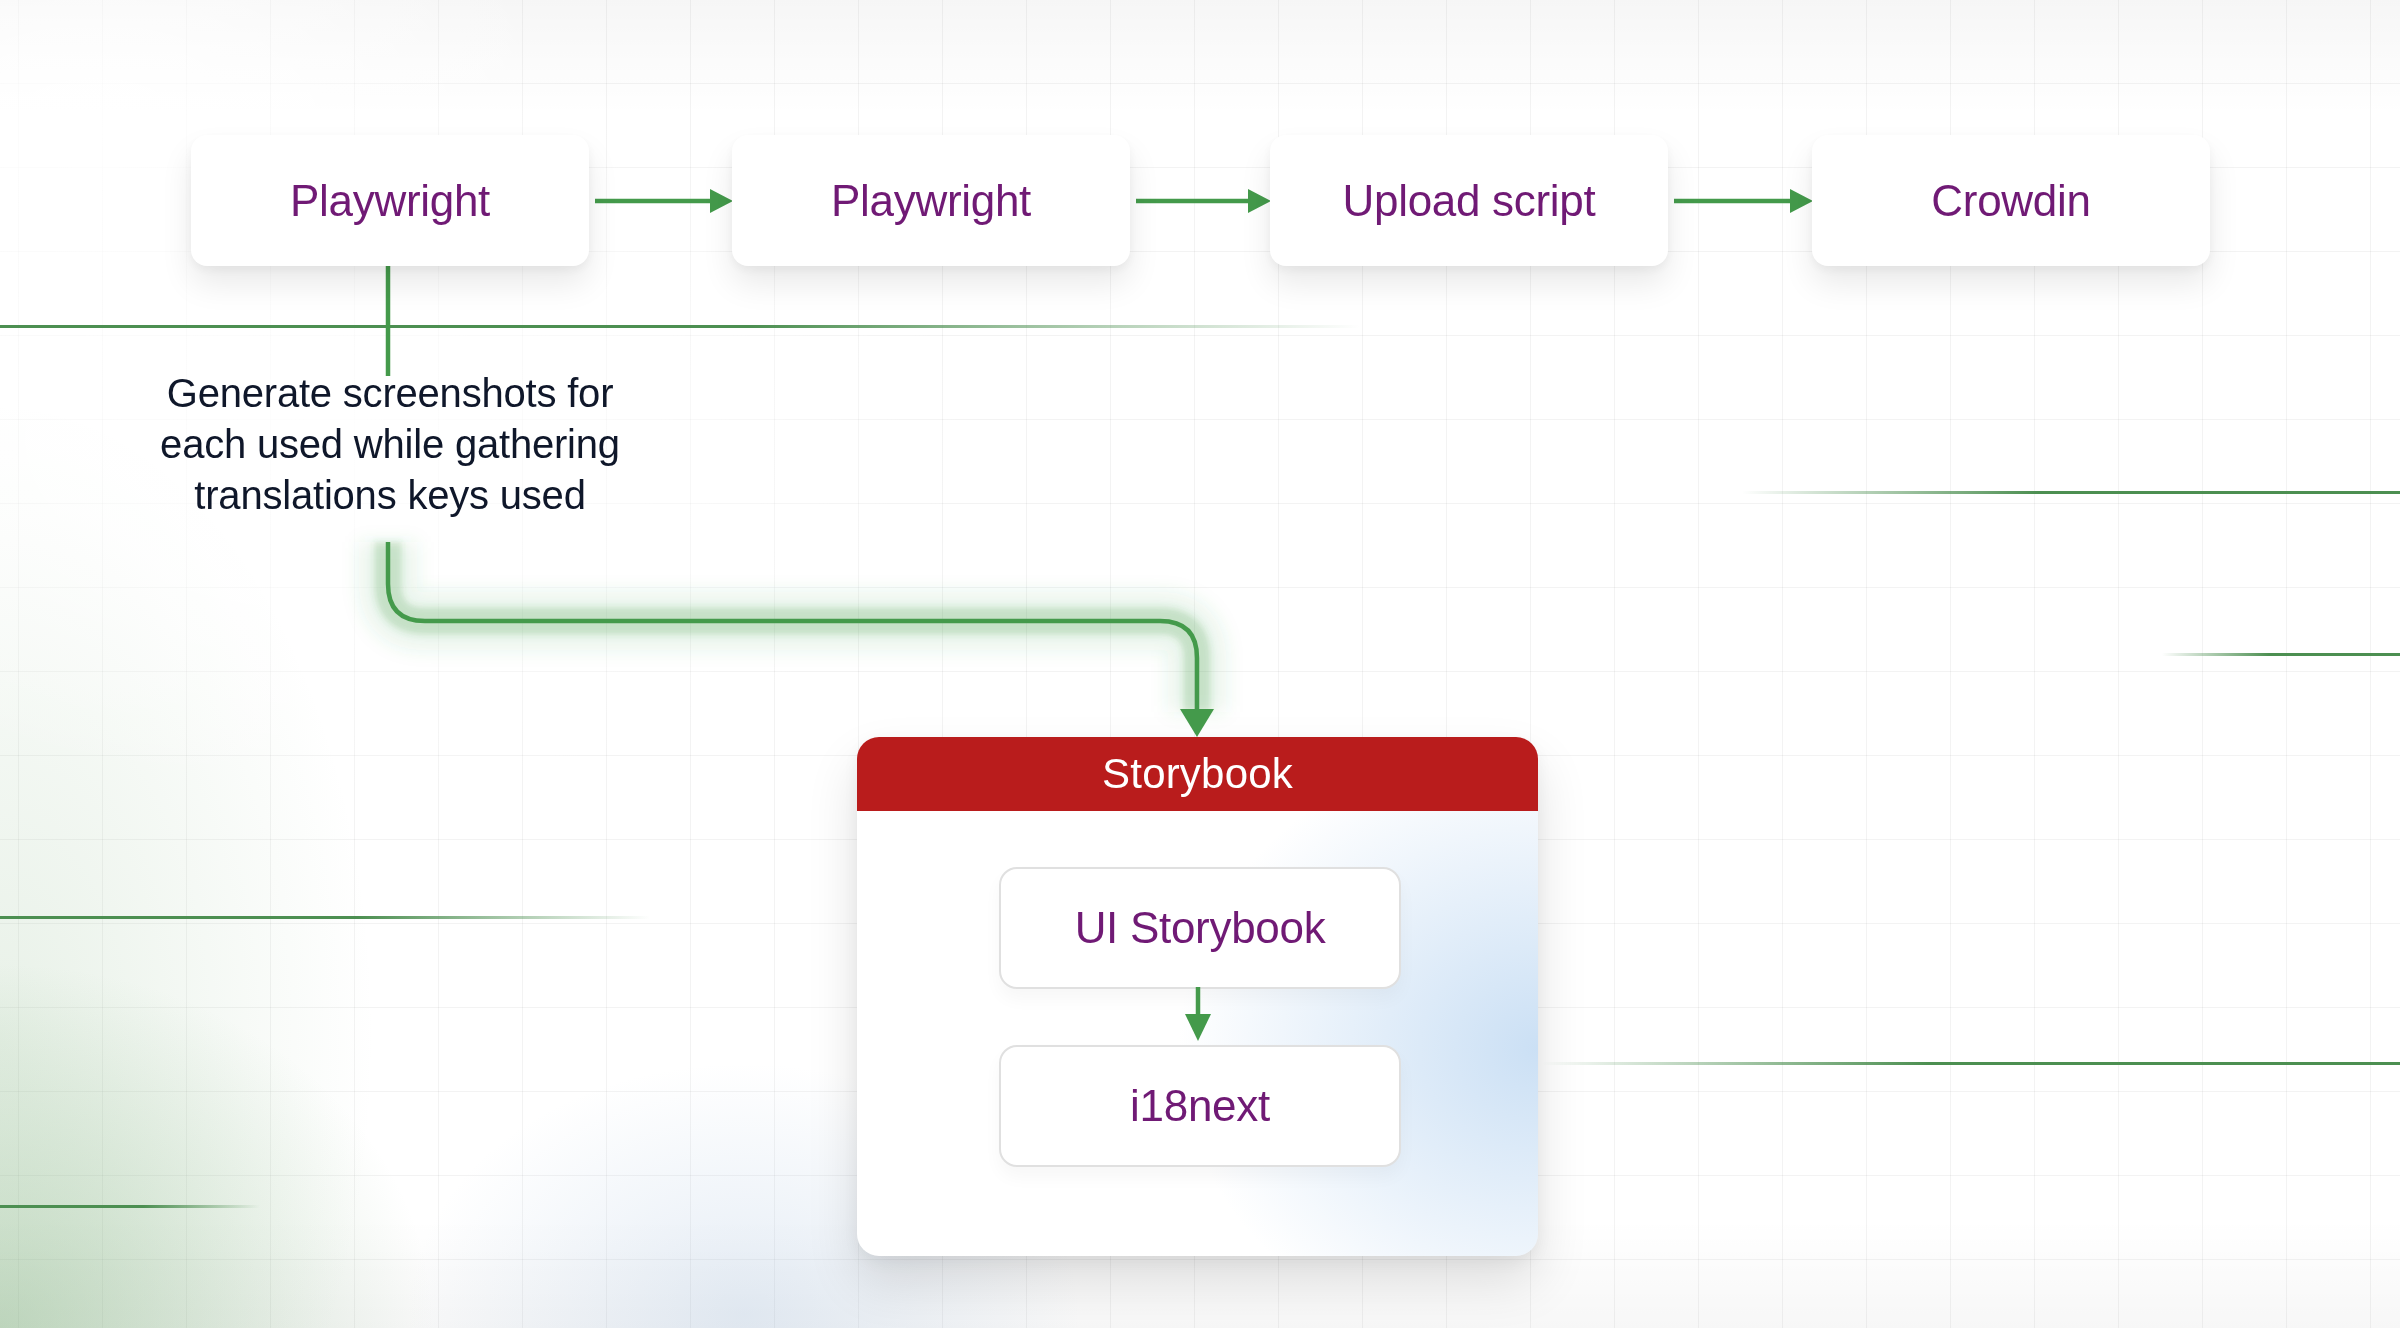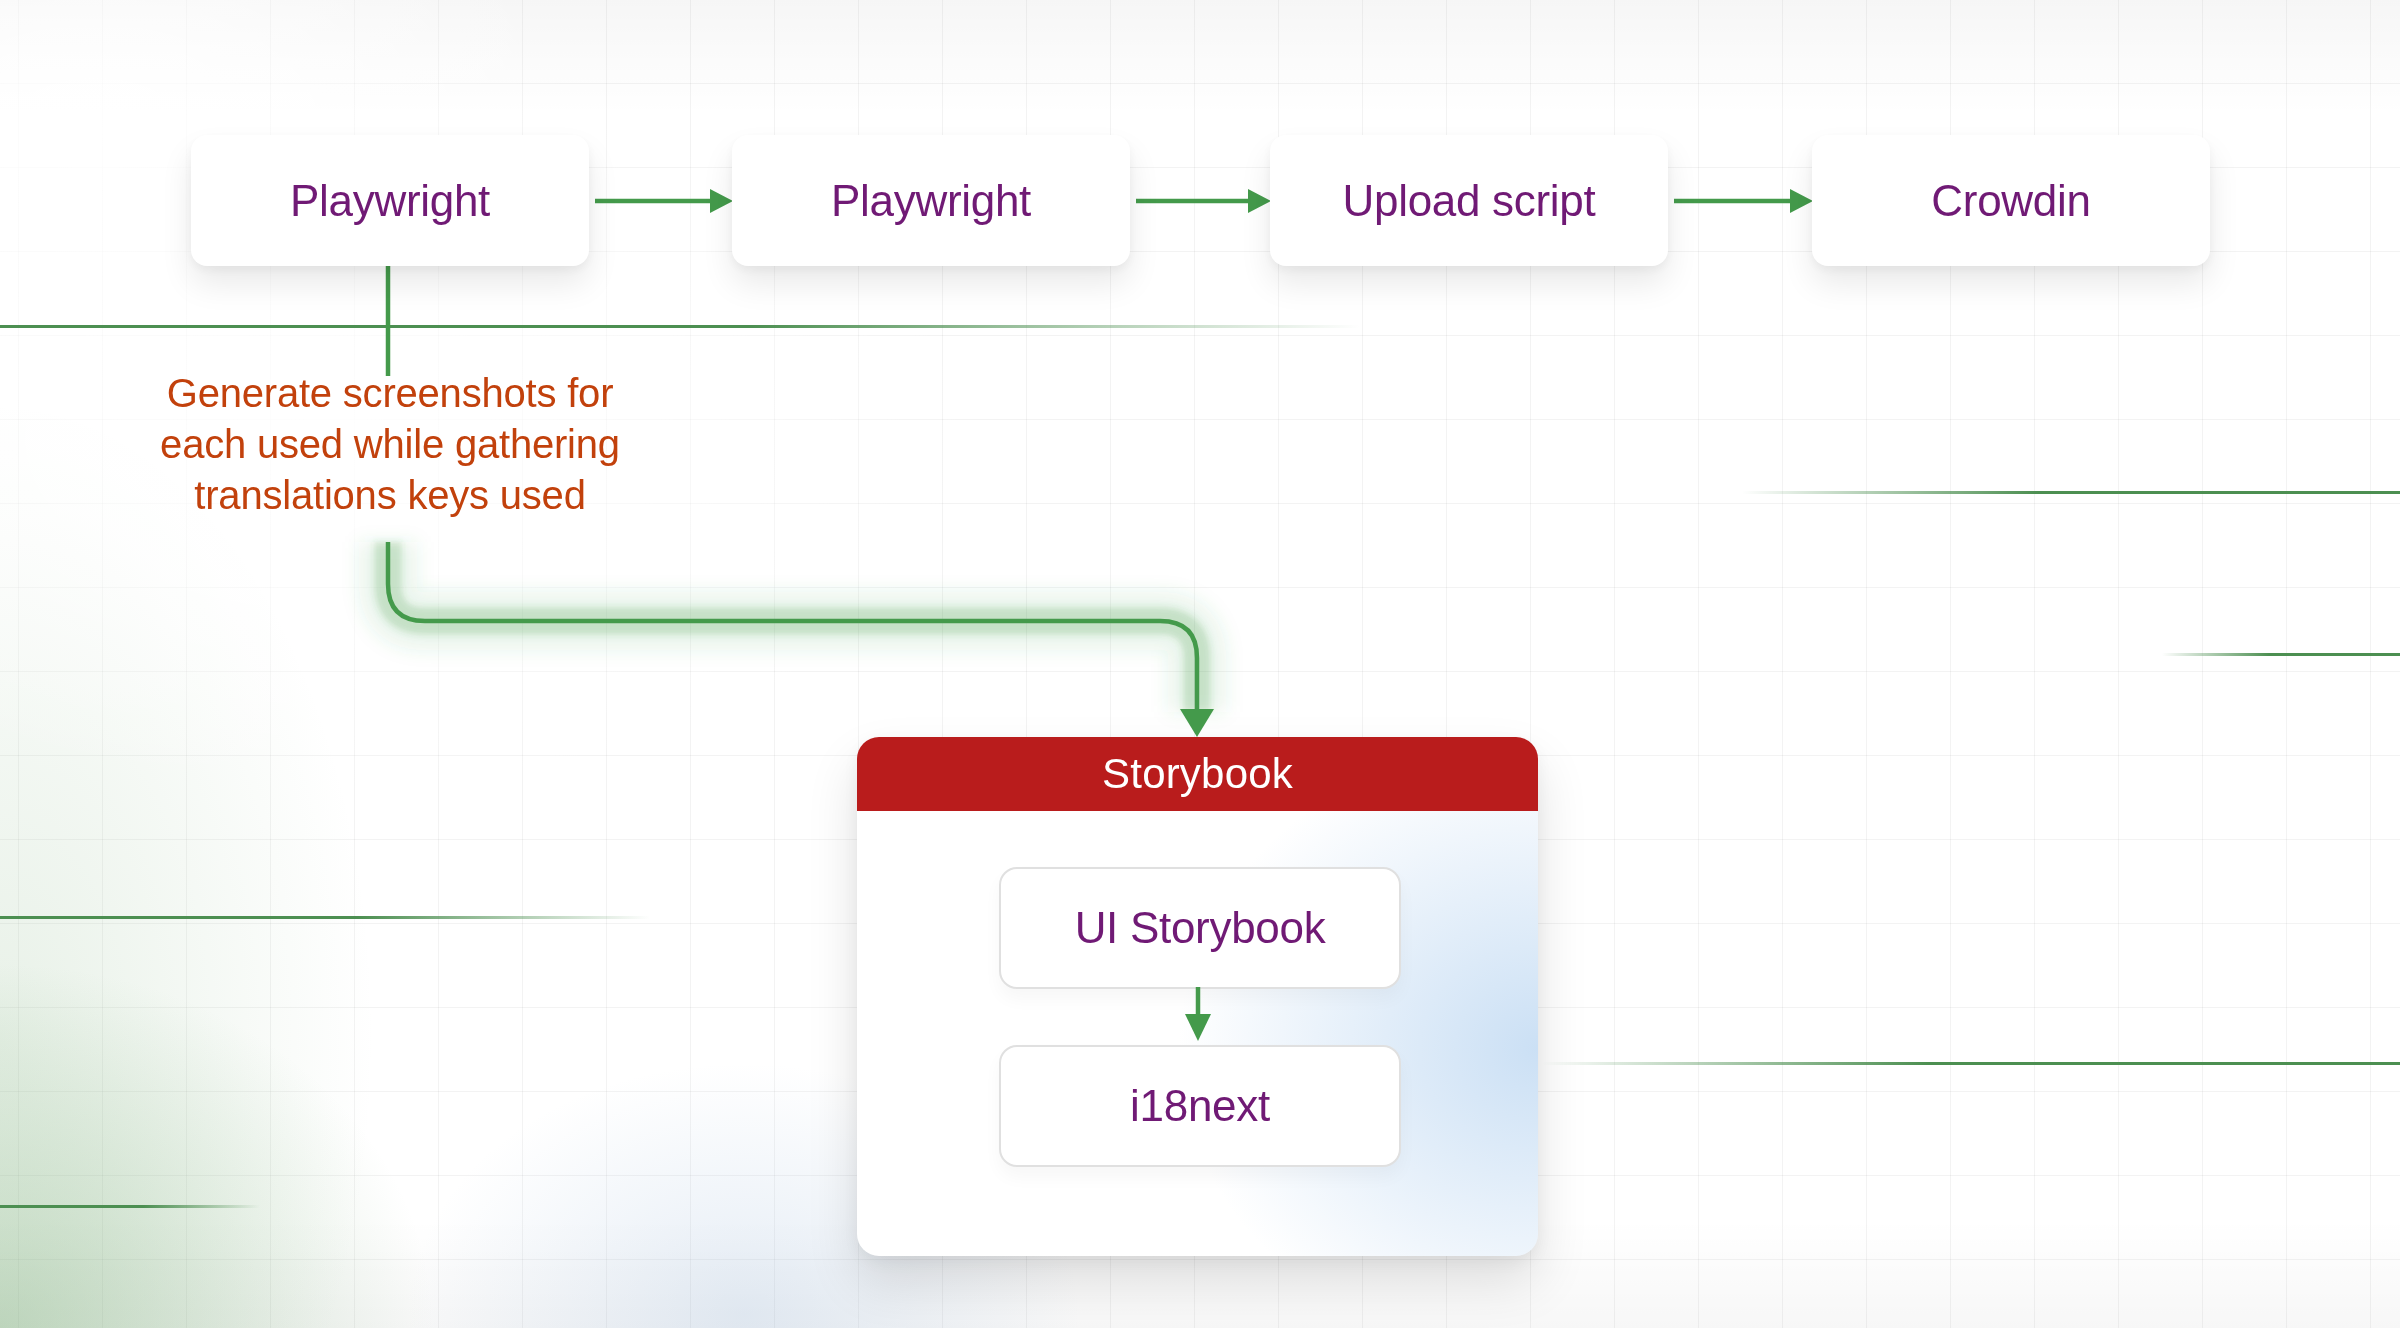--- a/index.html
+++ b/index.html
@@ -57,21 +57,21 @@
   }
   #node-playwright{left:191px;top:135px;}
   #node-screenshots{left:732px;top:135px;}
   #node-upload-script{left:1270px;top:135px;}
   #node-crowdin{left:1812px;top:135px;}
 
   
   .annotation{
     position:absolute;left:115px;top:368px;width:550px;
     text-align:center;z-index:7;
-    font-size:40px;line-height:51px;color:#c2410c;letter-spacing:-0.2px;
+    font-size:40px;line-height:51px;color:#0f172a;letter-spacing:-0.2px;
   }
 
   
   .panel{
     position:absolute;left:857px;top:737px;width:681px;height:519px;
     background:#ffffff;border-radius:22px;overflow:hidden;
     box-shadow:0 26px 52px rgba(0,0,0,0.12), 0 6px 16px rgba(0,0,0,0.05);
     z-index:4;
   }
   .panel-header{

